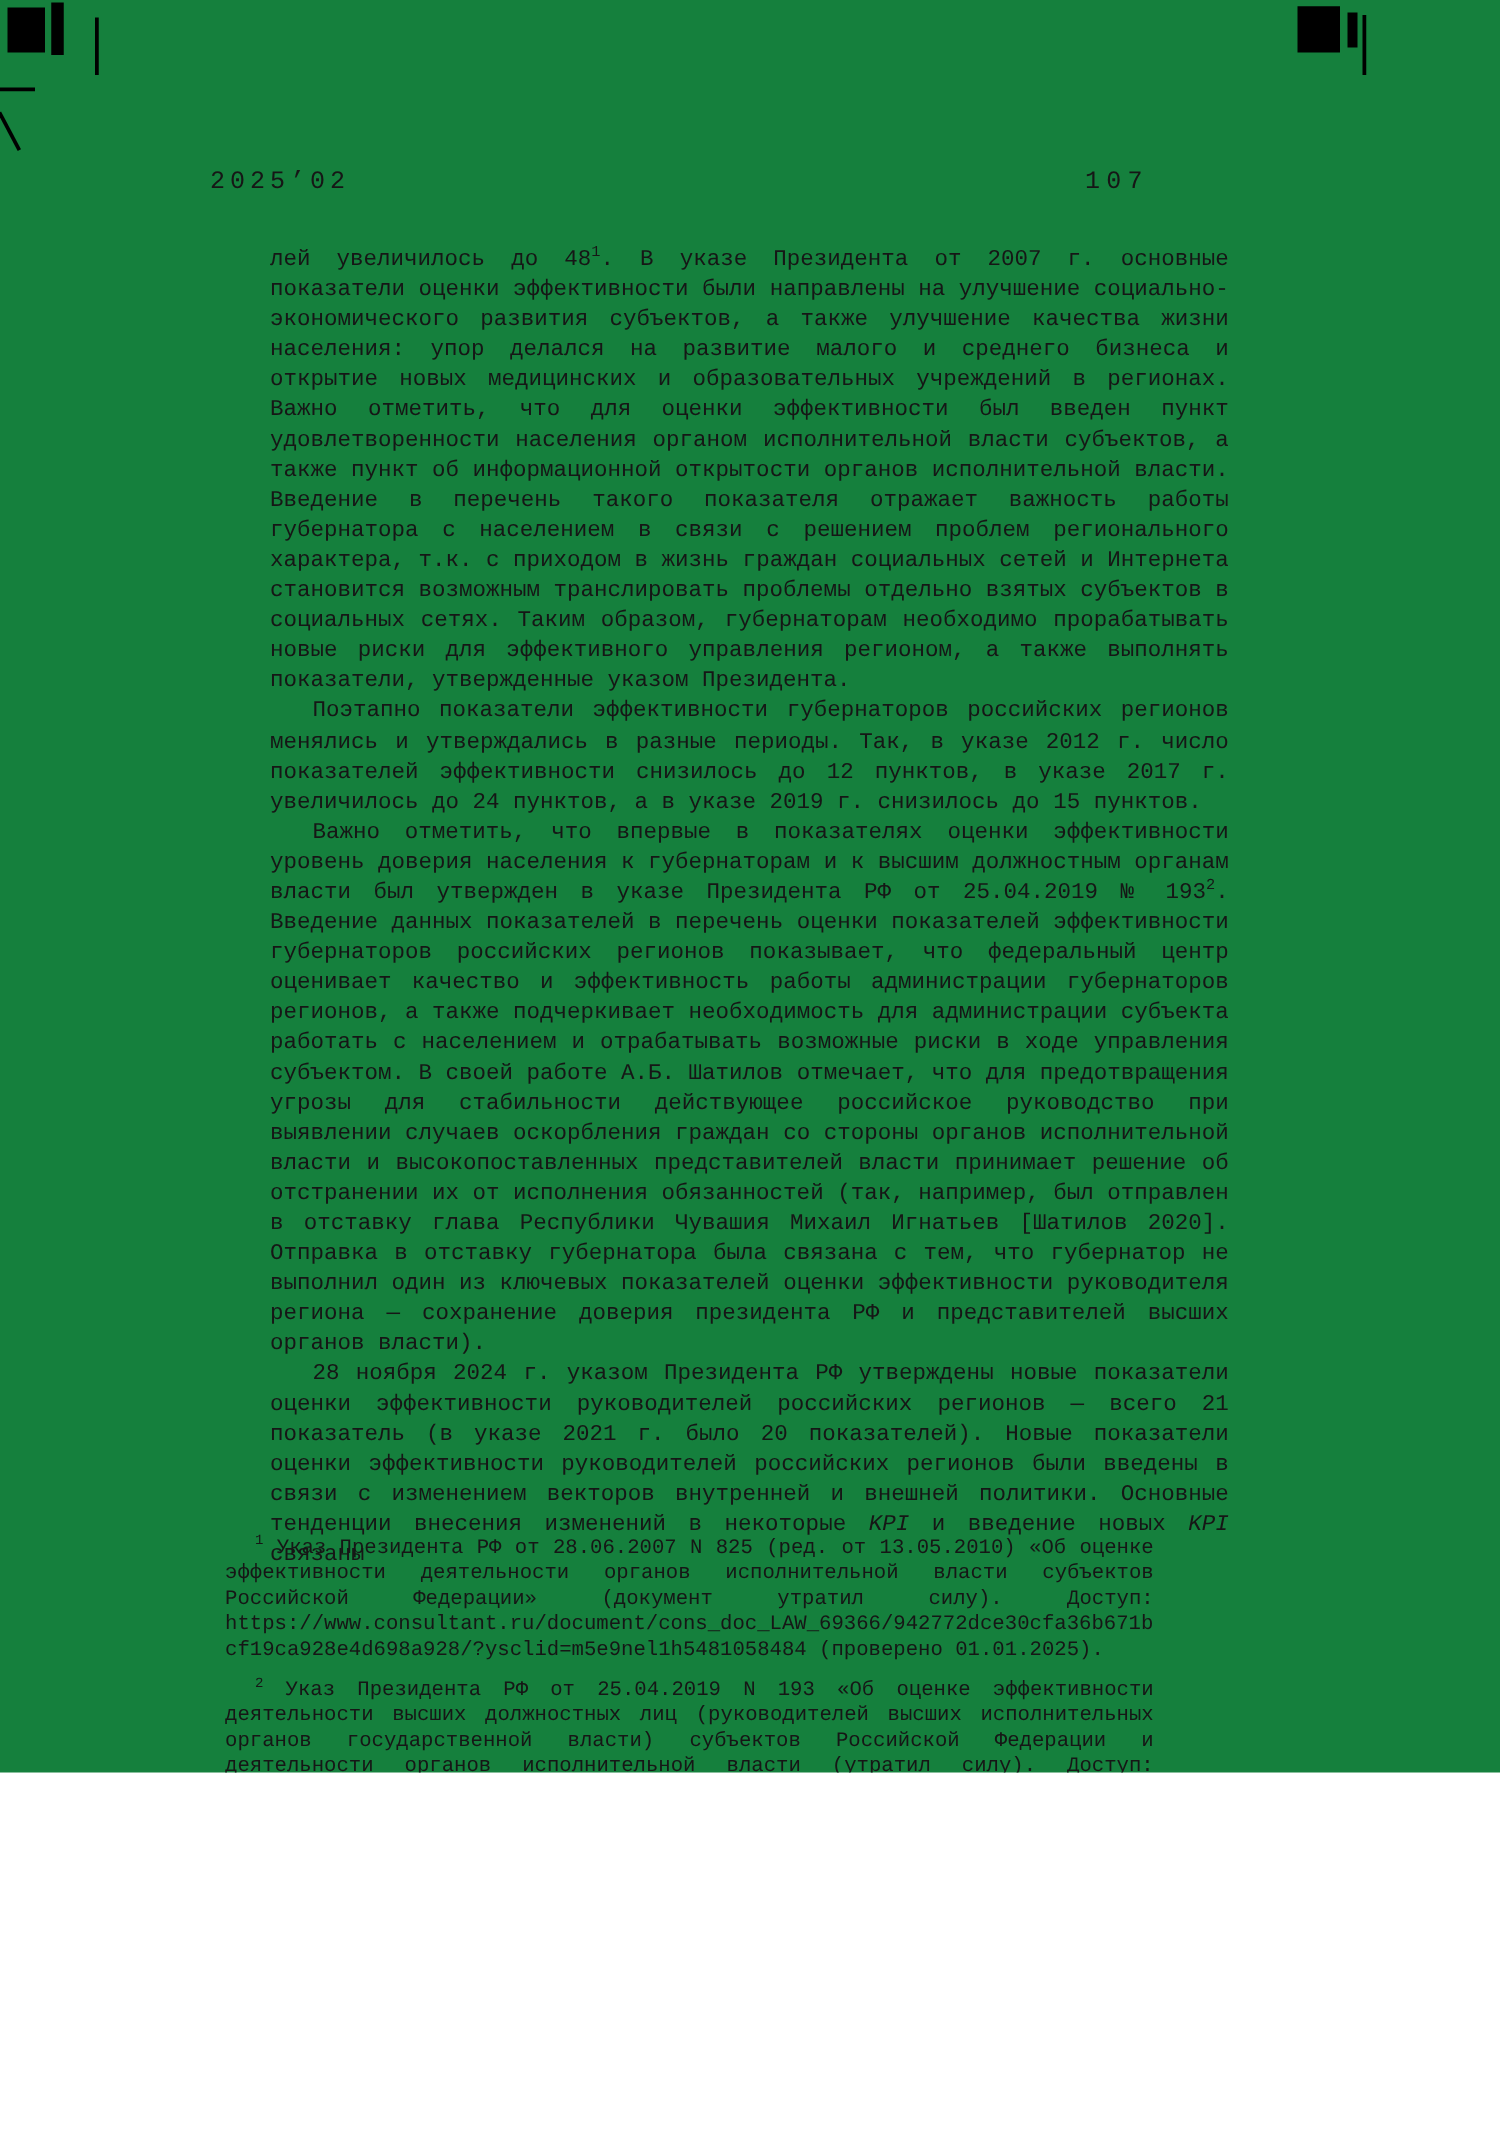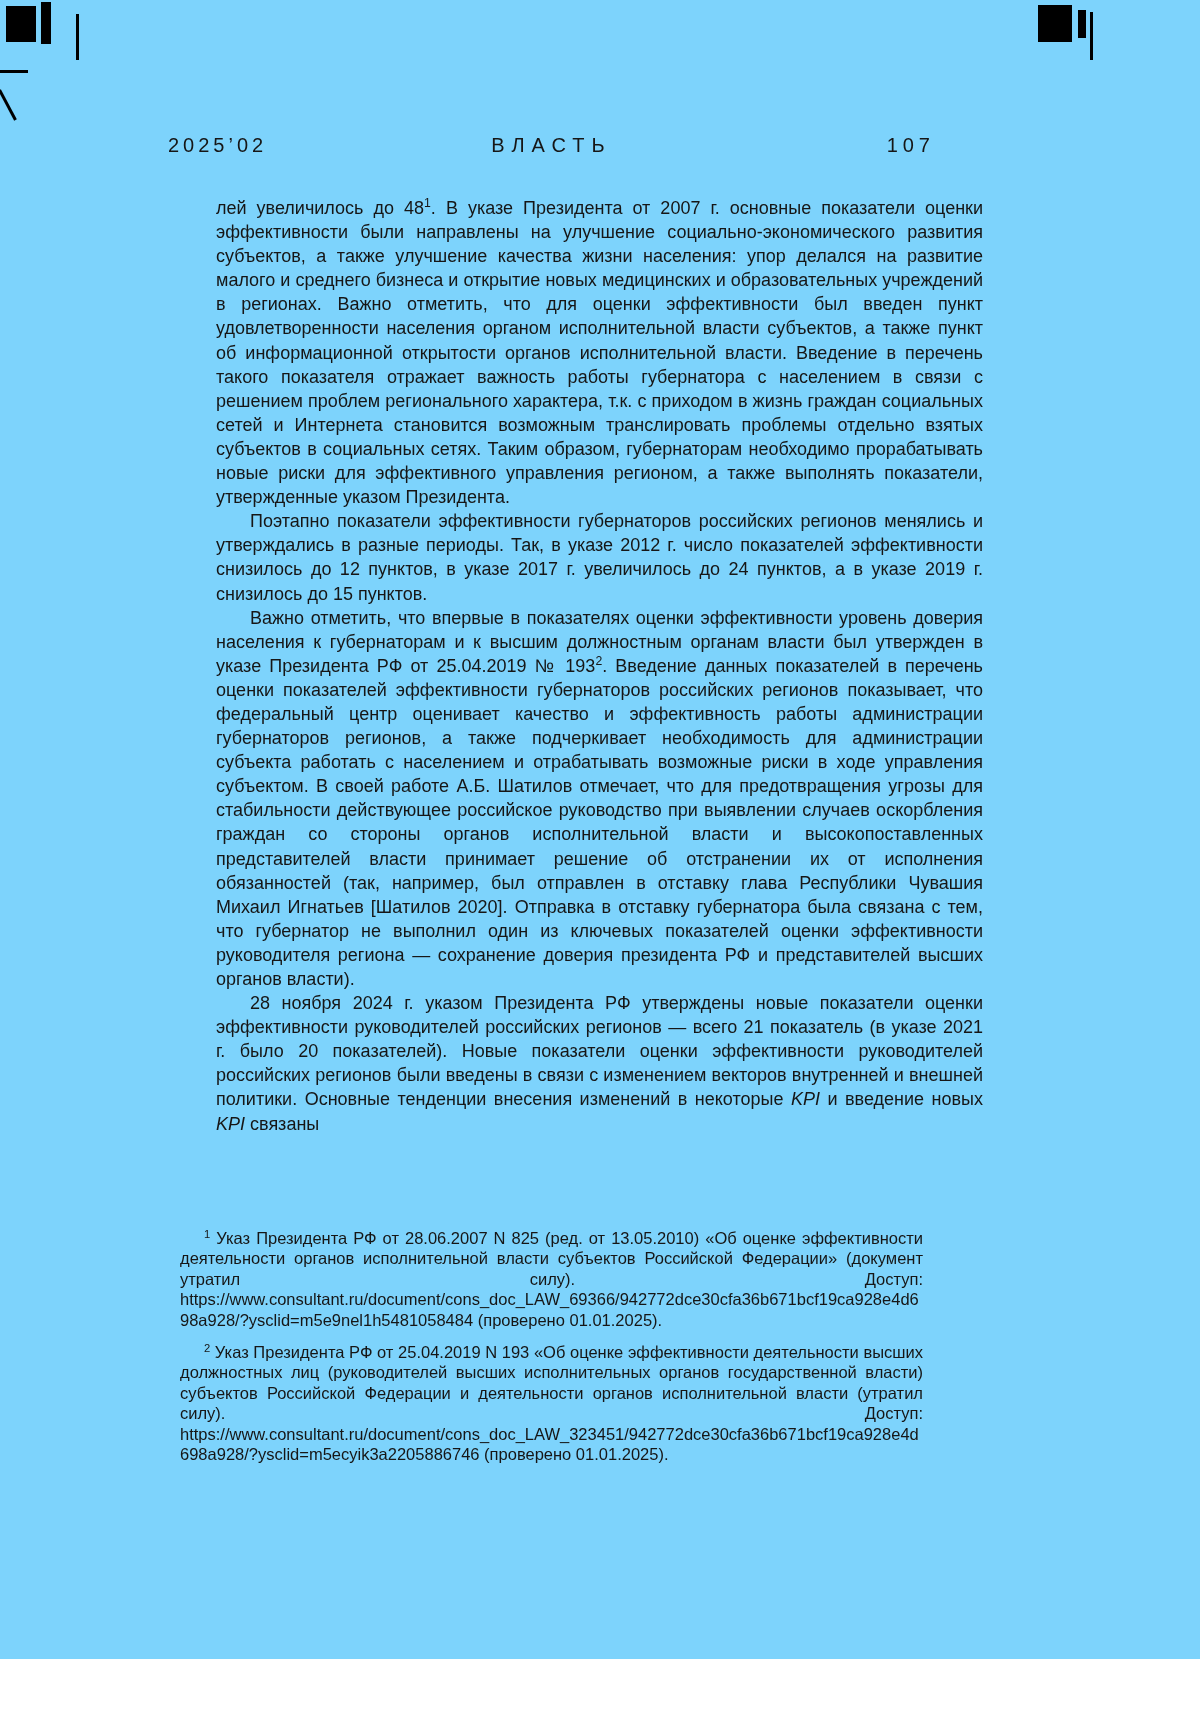--- a/index.html
+++ b/index.html
@@ -5,23 +5,23 @@
   html, body {
     margin: 0;
     padding: 0;
     background: #ffffff;
     width: 1200px;
     height: 1719px;
   }
   .sheet {
     position: relative;
     width: 1200px;
-    height: 1659px;
-    background: #7dd3fc;
-    font-family: Liberation Sans, sans-serif;
+    height: 1418px;
+    background: #15803d;
+    font-family: Liberation Mono, monospace;
     color: #161616;
     overflow: hidden;
   }
   
   .mark { position: absolute; background: #000; }
   .m-tl-a   { left: 6px;    top: 6px;   width: 30px; height: 36px; }
   .m-tl-b   { left: 41px;   top: 2px;   width: 10px; height: 42px; }
   .m-tl-v   { left: 76px;   top: 14px;  width: 3px;  height: 46px; }
   .m-l-tick { left: 0px;    top: 70px;  width: 28px; height: 3px;  }
   .m-l-diag { left: 6px;    top: 88px;  width: 3px;  height: 34px; transform: rotate(-28deg); }
@@ -35,21 +35,21 @@
     position: absolute;
     left: 168px;
     top: 134px;
     width: 767px;
     height: 26px;
     font-size: 20px;
     letter-spacing: 4px;
   }
   .running-head .issue  { position: absolute; left: 0; top: 0; }
   .running-head .journal{ position: absolute; left: 0; right: 0; top: 0; text-align: center; letter-spacing: 7px; }
-  .running-head .pageno { position: absolute; right: 0; top: 0; letter-spacing: 5px; }
+  .running-head .pageno { position: absolute; right: 16px; top: 0; letter-spacing: 5px; }
 
   
   .body-text {
     position: absolute;
     left: 168px;
     top: 196px;
     width: 767px;
     font-size: 18px;
     line-height: 24.1px;
     text-align: justify;
@@ -82,21 +82,20 @@
   <div class="mark m-tl-v"></div>
   <div class="mark m-l-tick"></div>
   <div class="mark m-l-diag"></div>
   <div class="mark m-tr-a"></div>
   <div class="mark m-tr-b"></div>
   <div class="mark m-tr-v"></div>
   <div class="mark bottom-bar"></div>
 
   <header class="running-head">
     <span class="issue">2025’02</span>
-    <span class="journal">ВЛАСТЬ</span>
     <span class="pageno">107</span>
   </header>
 
   <main class="body-text">
       <p class=""><span>лей увеличилось до 48</span><sup>1</sup><span>. В указе Президента от 2007 г. основные показатели оценки эффективности были направлены на улучшение социально-экономического развития субъектов, а также улучшение качества жизни населения: упор делался на развитие малого и среднего бизнеса и открытие новых медицинских и образовательных учреждений в регионах. Важно отметить, что для оценки эффективности был введен пункт удовлетворенности населения органом исполнительной власти субъектов, а также пункт об информационной открытости органов исполнительной власти. Введение в перечень такого показателя отражает важность работы губернатора с населением в связи с решением проблем регионального характера, т.к. с приходом в жизнь граждан социальных сетей и Интернета становится возможным транслировать проблемы отдельно взятых субъектов в социальных сетях. Таким образом, губернаторам необходимо прорабатывать новые риски для эффективного управления регионом, а также выполнять показатели, утвержденные указом Президента.</span></p>
       <p class="indent"><span>Поэтапно показатели эффективности губернаторов российских регионов менялись и утверждались в разные периоды. Так, в указе 2012 г. число показателей эффективности снизилось до 12 пунктов, в указе 2017 г. увеличилось до 24 пунктов, а в указе 2019 г. снизилось до 15 пунктов.</span></p>
       <p class="indent"><span>Важно отметить, что впервые в показателях оценки эффективности уровень доверия населения к губернаторам и к высшим должностным органам власти был утвержден в указе Президента РФ от 25.04.2019 № 193</span><sup>2</sup><span>. Введение данных показателей в перечень оценки показателей эффективности губернаторов российских регионов показывает, что федеральный центр оценивает качество и эффективность работы администрации губернаторов регионов, а также подчеркивает необходимость для администрации субъекта работать с населением и отрабатывать возможные риски в ходе управления субъектом. В своей работе А.Б. Шатилов отмечает, что для предотвращения угрозы для стабильности действующее российское руководство при выявлении случаев оскорбления граждан со стороны органов исполнительной власти и высокопоставленных представителей власти принимает решение об отстранении их от исполнения обязанностей (так, например, был отправлен в отставку глава Республики Чувашия Михаил Игнатьев [Шатилов 2020]. Отправка в отставку губернатора была связана с тем, что губернатор не выполнил один из ключевых показателей оценки эффективности руководителя региона — сохранение доверия президента РФ и представителей высших органов власти).</span></p>
       <p class="indent"><span>28 ноября 2024 г. указом Президента РФ утверждены новые показатели оценки эффективности руководителей российских регионов — всего 21 показатель (в указе 2021 г. было 20 показателей). Новые показатели оценки эффективности руководителей российских регионов были введены в связи с изменением векторов внутренней и внешней политики. Основные тенденции внесения изменений в некоторые </span><i>KPI</i><span> и введение новых </span><i>KPI</i><span> связаны</span></p>
     </main>
 

